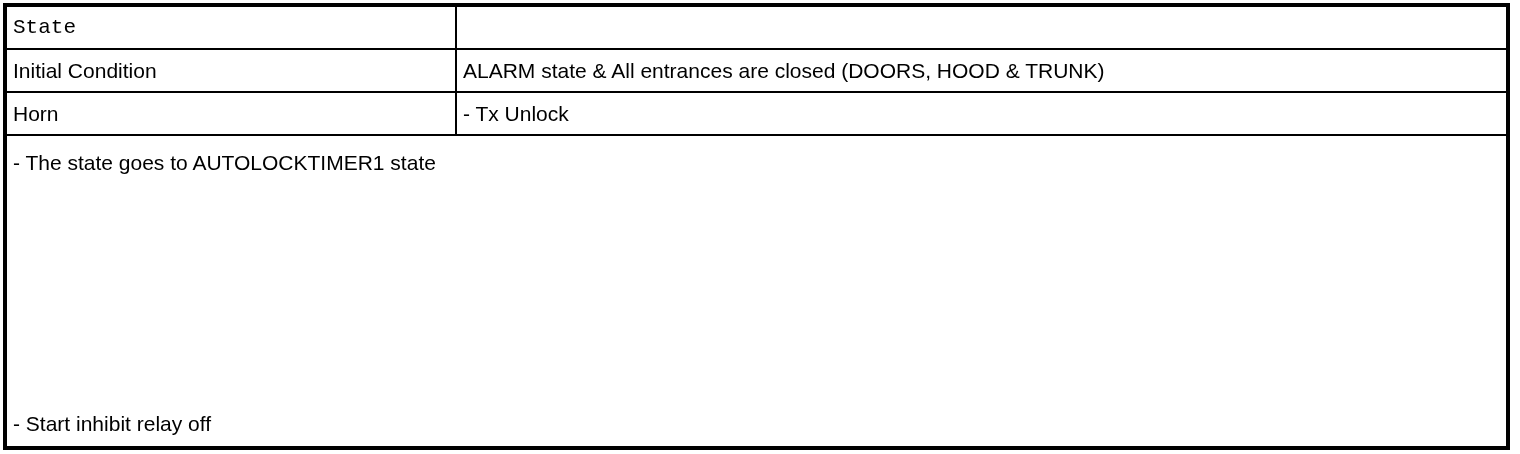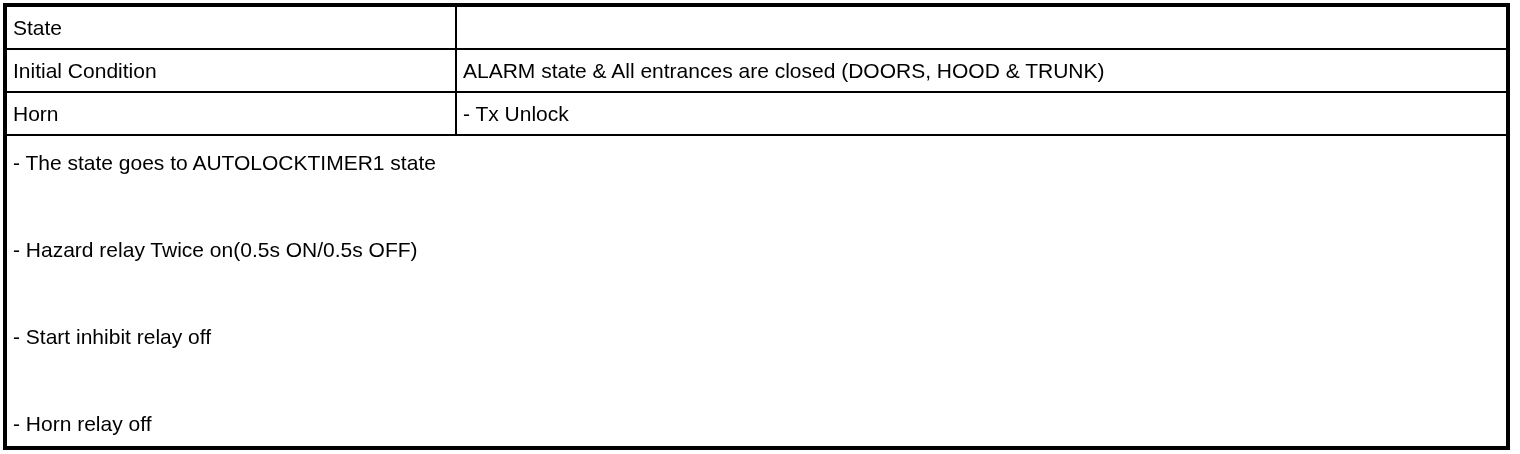--- a/index.html
+++ b/index.html
@@ -26,20 +26,21 @@
     flex-direction: column;
     background: #ffffff;
   }
   .t-row {
     display: flex;
     flex-direction: row;
     border-top: 2px solid #000000;
   }
   .t-row:first-child {
     border-top: none;
+    font-family: Liberation Mono, monospace;
   }
   .t-row.h-std { height: 41px; }
   .t-row.h-tall { flex: 1; }
   .cell {
     font-size: 21px;
     line-height: 1.2;
     color: #000000;
     box-sizing: border-box;
     display: flex;
     align-items: center;
@@ -87,20 +88,18 @@
     </div>
 
     <div class="t-row h-std">
       <div class="cell state-col">Horn</div>
       <div class="cell desc-col">- Tx Unlock</div>
     </div>
 
     <div class="t-row h-tall">
       <div class="cell desc-col multiline">
         <span class="action-line">- The state goes to AUTOLOCKTIMER1 state</span>
-        <span class="action-line">- Hazard relay Twice on(0.5s ON/0.5s OFF)</span>
         <span class="action-line">- Start inhibit relay off</span>
-        <span class="action-line">- Horn relay off</span>
       </div>
     </div>
 
   </div>
 </div>
 
 </body></html>

